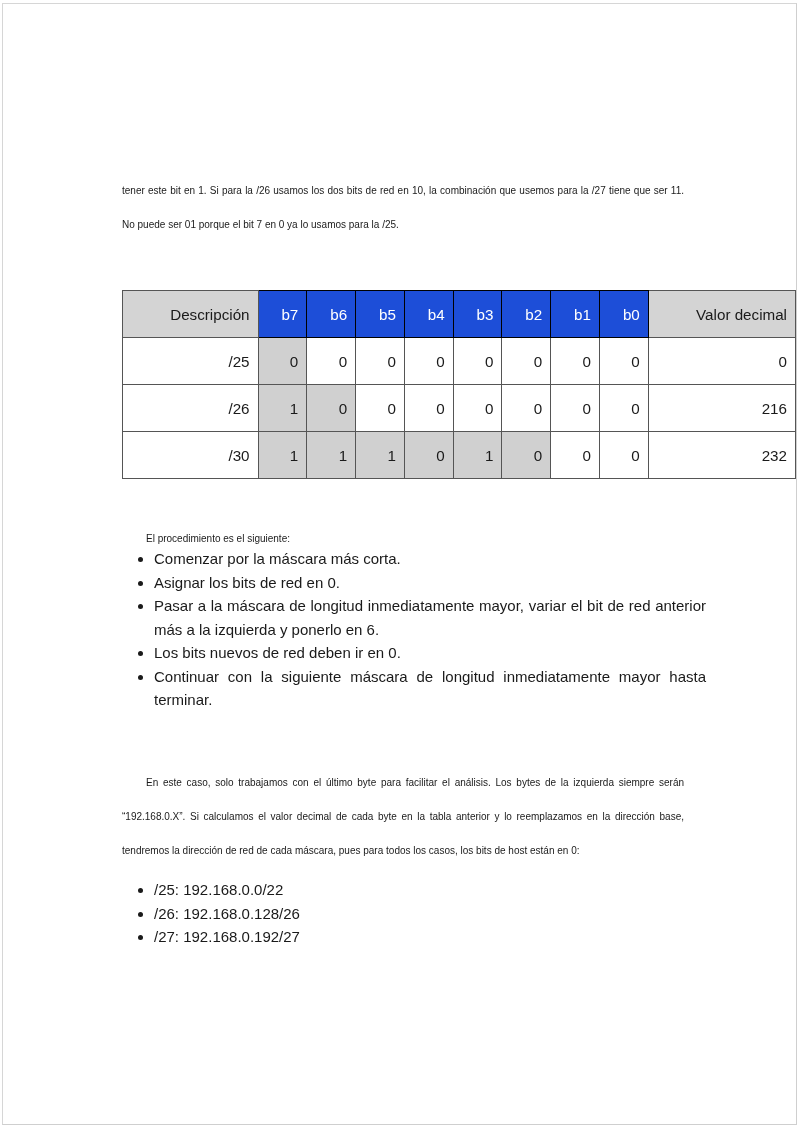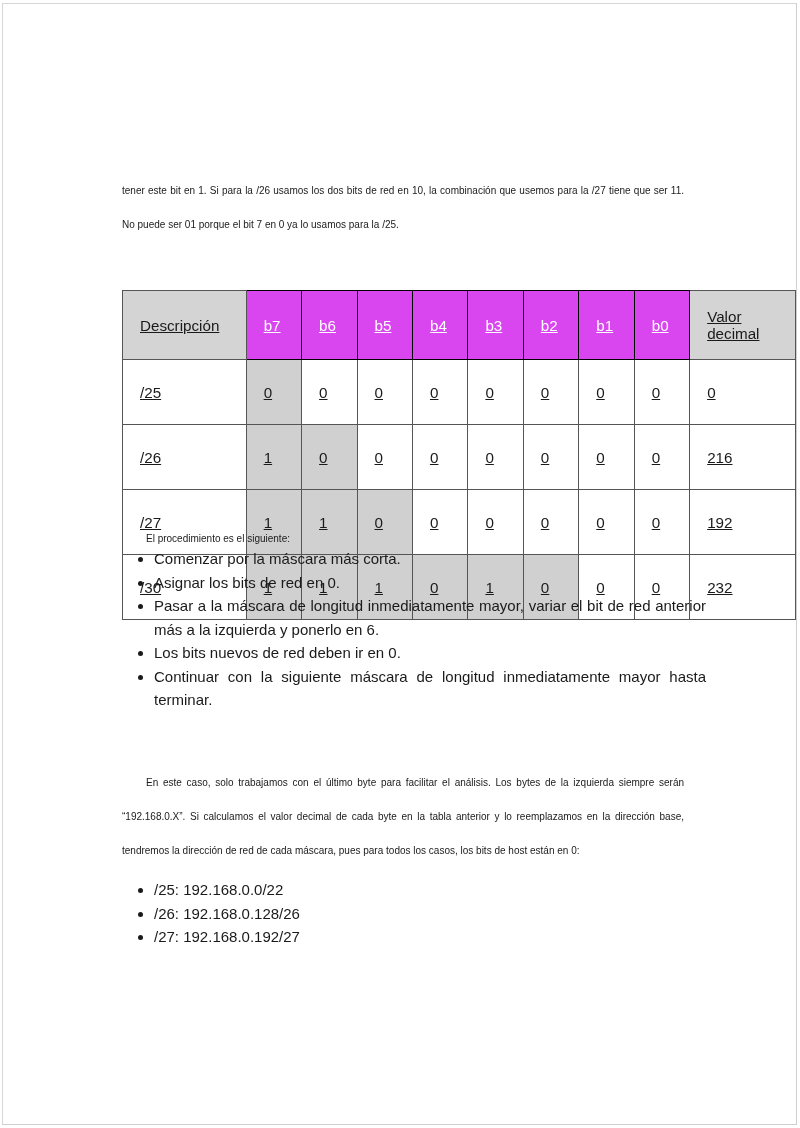--- a/index.html
+++ b/index.html
@@ -8,24 +8,24 @@
   .page { position: absolute; left: 2px; top: 3px; width: 795px; height: 1122px;
           border: 1px solid #d6d6d6; border-right-color:#cfcfcf; border-bottom-color:#cfcfcf; background:#fff; box-sizing: border-box; }
   .para { position: absolute; left: 119px; width: 562px; font-size: 10px; line-height: 34px;
           text-align: justify; margin: 0; }
   .para.indent { text-indent: 24px; margin-top: 21px; }
   .p1 { top: 170px; }
   .p2 { top: 497px; }
   .p3 { top: 741px; }
   table.bits { position: absolute; left: 119px; top: 286px; border-collapse: collapse;
                font-size: 15.2px; }
-  table.bits th, table.bits td { border: 1px solid #555; text-align: left; padding: 17px;
-               height: 30px; font-weight: normal; text-decoration: underline; }
+  table.bits th, table.bits td { border: 1px solid #555; text-align: right; padding: 8px;
+               height: 30px; font-weight: normal; }
   table.bits th.desc, table.bits th.val { background: #d4d4d4; color: #1a1a1a; }
-  table.bits th.bit { background: #d946ef; color: #fff; border-color: #000; }
+  table.bits th.bit { background: #1d4ed8; color: #fff; border-color: #000; }
   table.bits td.desc { width: 127px; }
   table.bits td.bit, table.bits th.bit { width: 35px; }
   table.bits td.val, table.bits th.val { width: 147px; }
   table.bits td.shaded { background: #d0d0d0; }
   ul.list { position: absolute; left: 129px; width: 552px; margin: 0; padding: 0 0 0 22px;
             font-size: 15px; line-height: 23.5px; text-align: justify; }
   ul.list li { margin: 0; }
   .l1 { top: 543px; }
   .l2 { top: 874px; }
 </style>
@@ -69,32 +69,20 @@
           <td class="bit shaded">0</td>
           <td class="bit">0</td>
           <td class="bit">0</td>
           <td class="bit">0</td>
           <td class="bit">0</td>
           <td class="bit">0</td>
           <td class="bit">0</td>
           <td class="val">216</td>
         </tr>
         <tr>
-          <td class="desc">/27</td>
-          <td class="bit shaded">1</td>
-          <td class="bit shaded">1</td>
-          <td class="bit shaded">0</td>
-          <td class="bit">0</td>
-          <td class="bit">0</td>
-          <td class="bit">0</td>
-          <td class="bit">0</td>
-          <td class="bit">0</td>
-          <td class="val">192</td>
-        </tr>
-        <tr>
           <td class="desc">/30</td>
           <td class="bit shaded">1</td>
           <td class="bit shaded">1</td>
           <td class="bit shaded">1</td>
           <td class="bit shaded">0</td>
           <td class="bit shaded">1</td>
           <td class="bit shaded">0</td>
           <td class="bit">0</td>
           <td class="bit">0</td>
           <td class="val">232</td>

